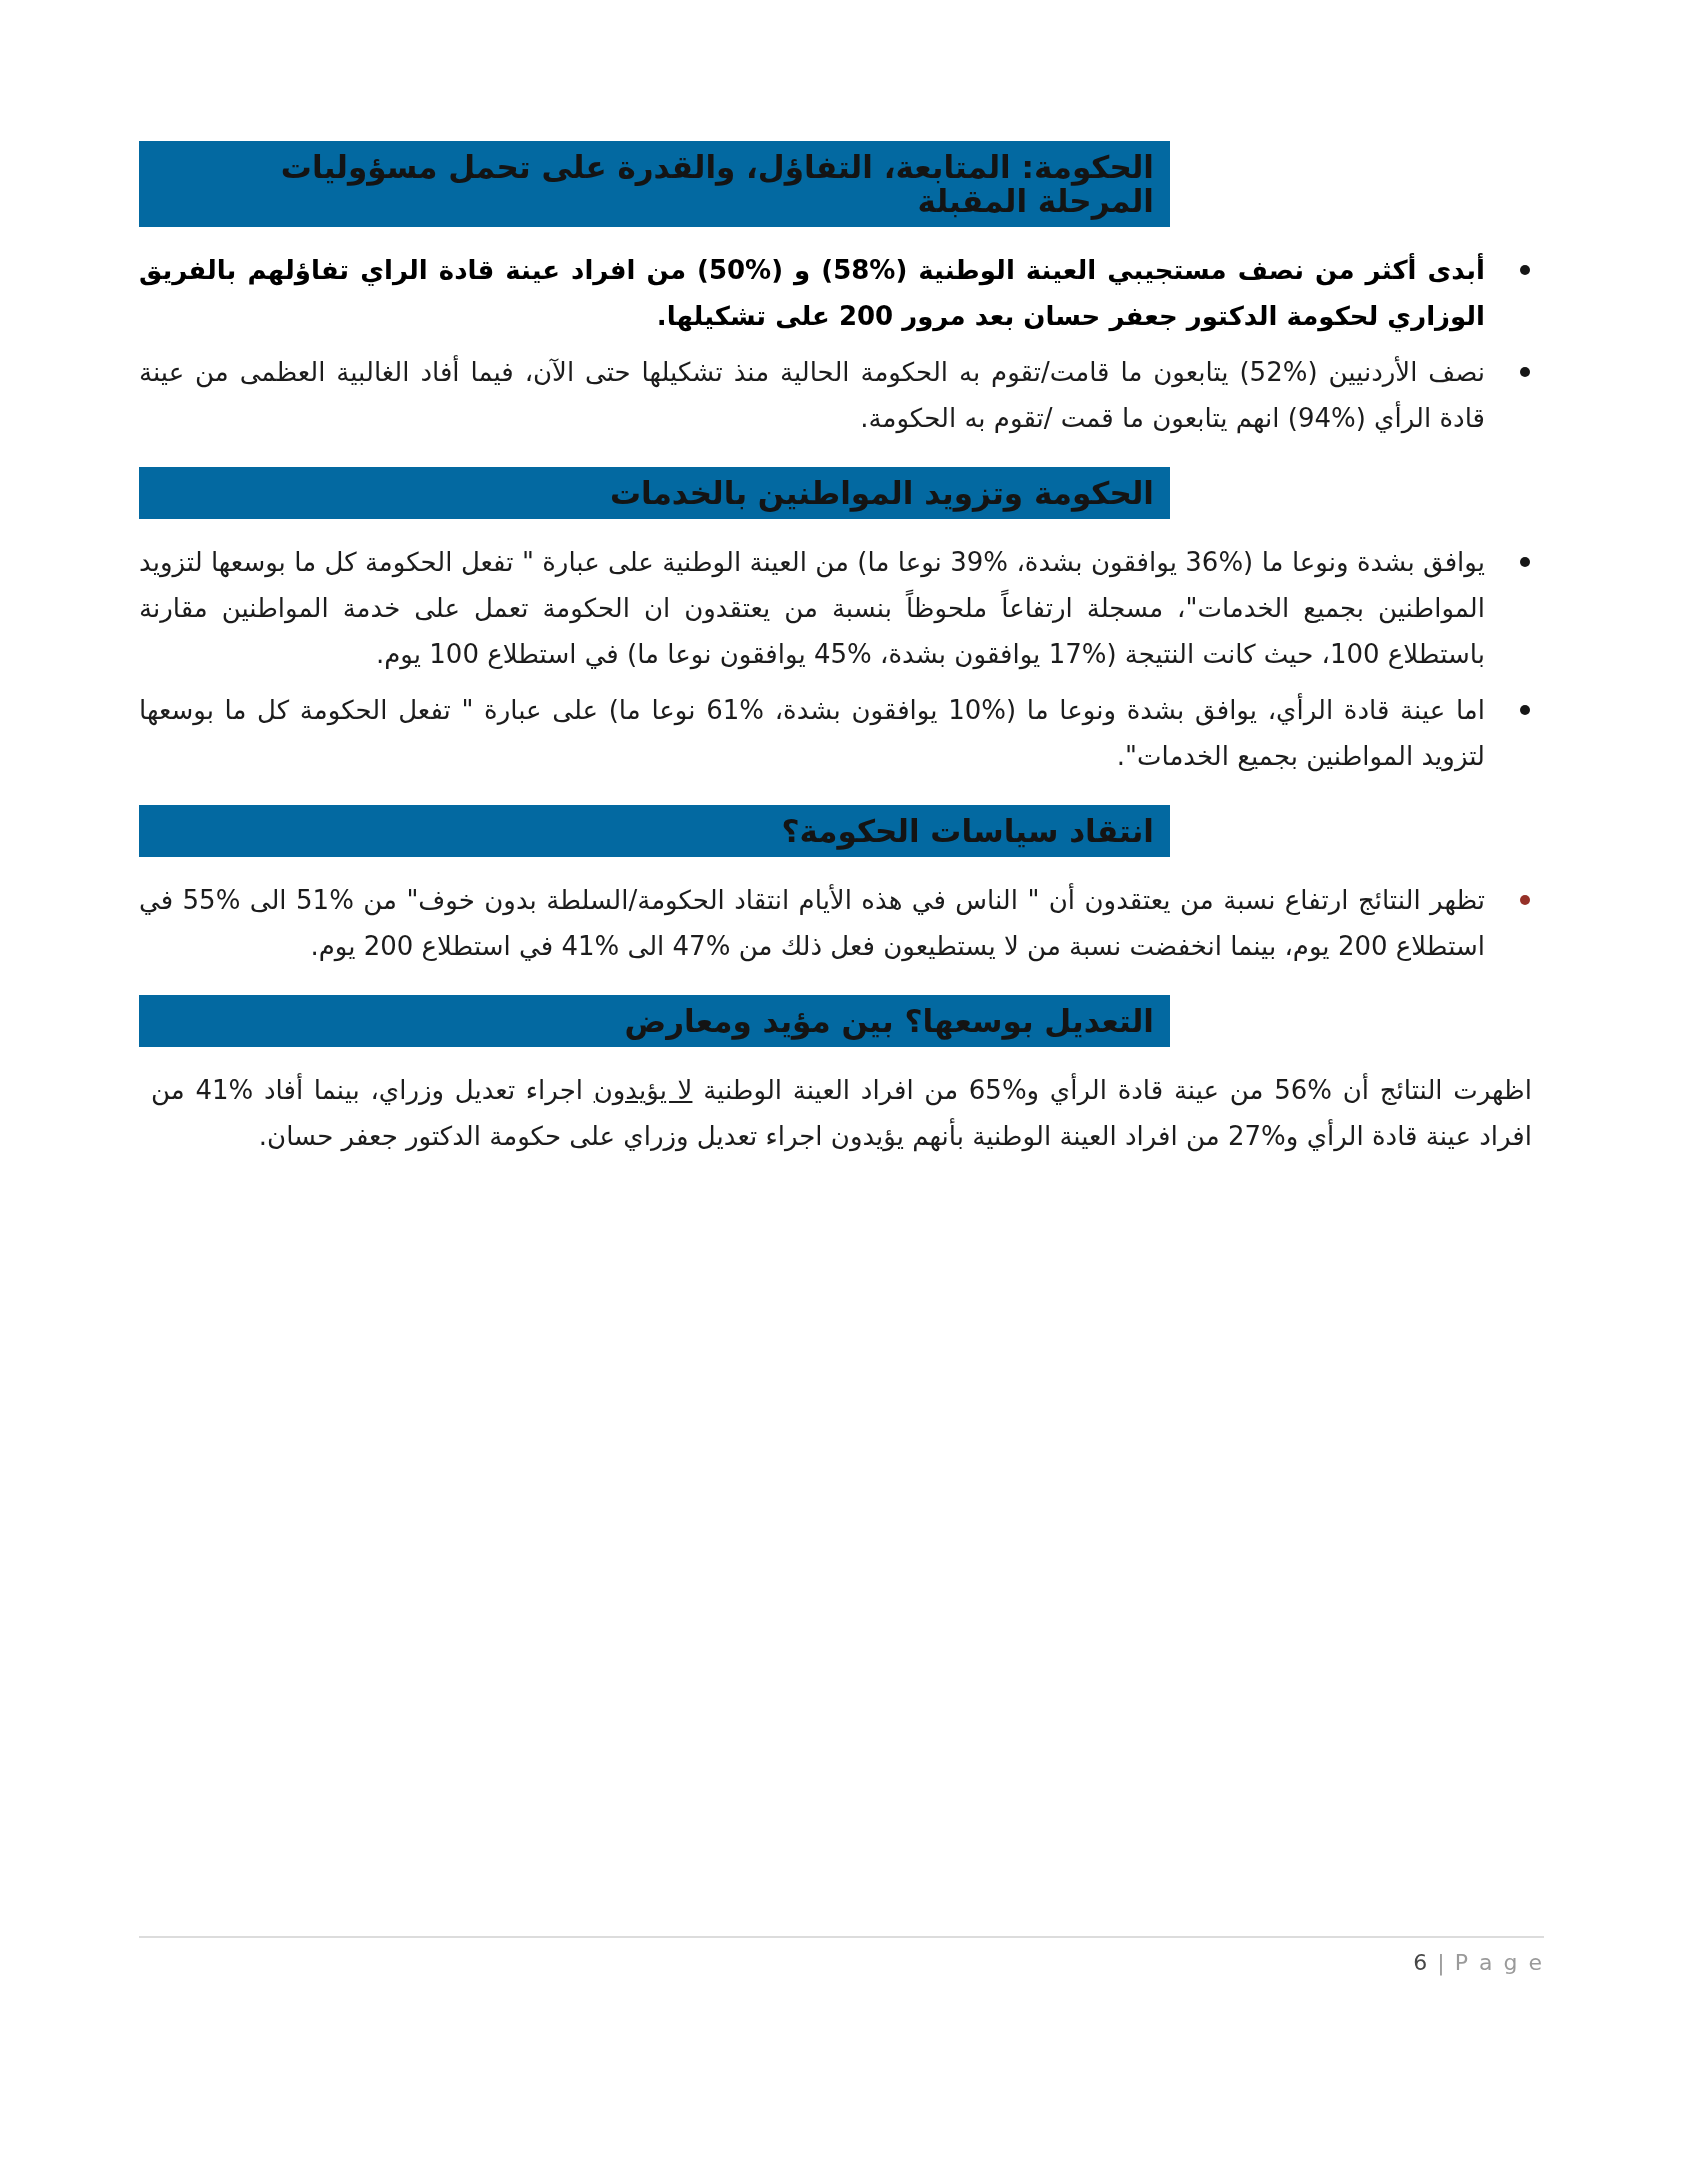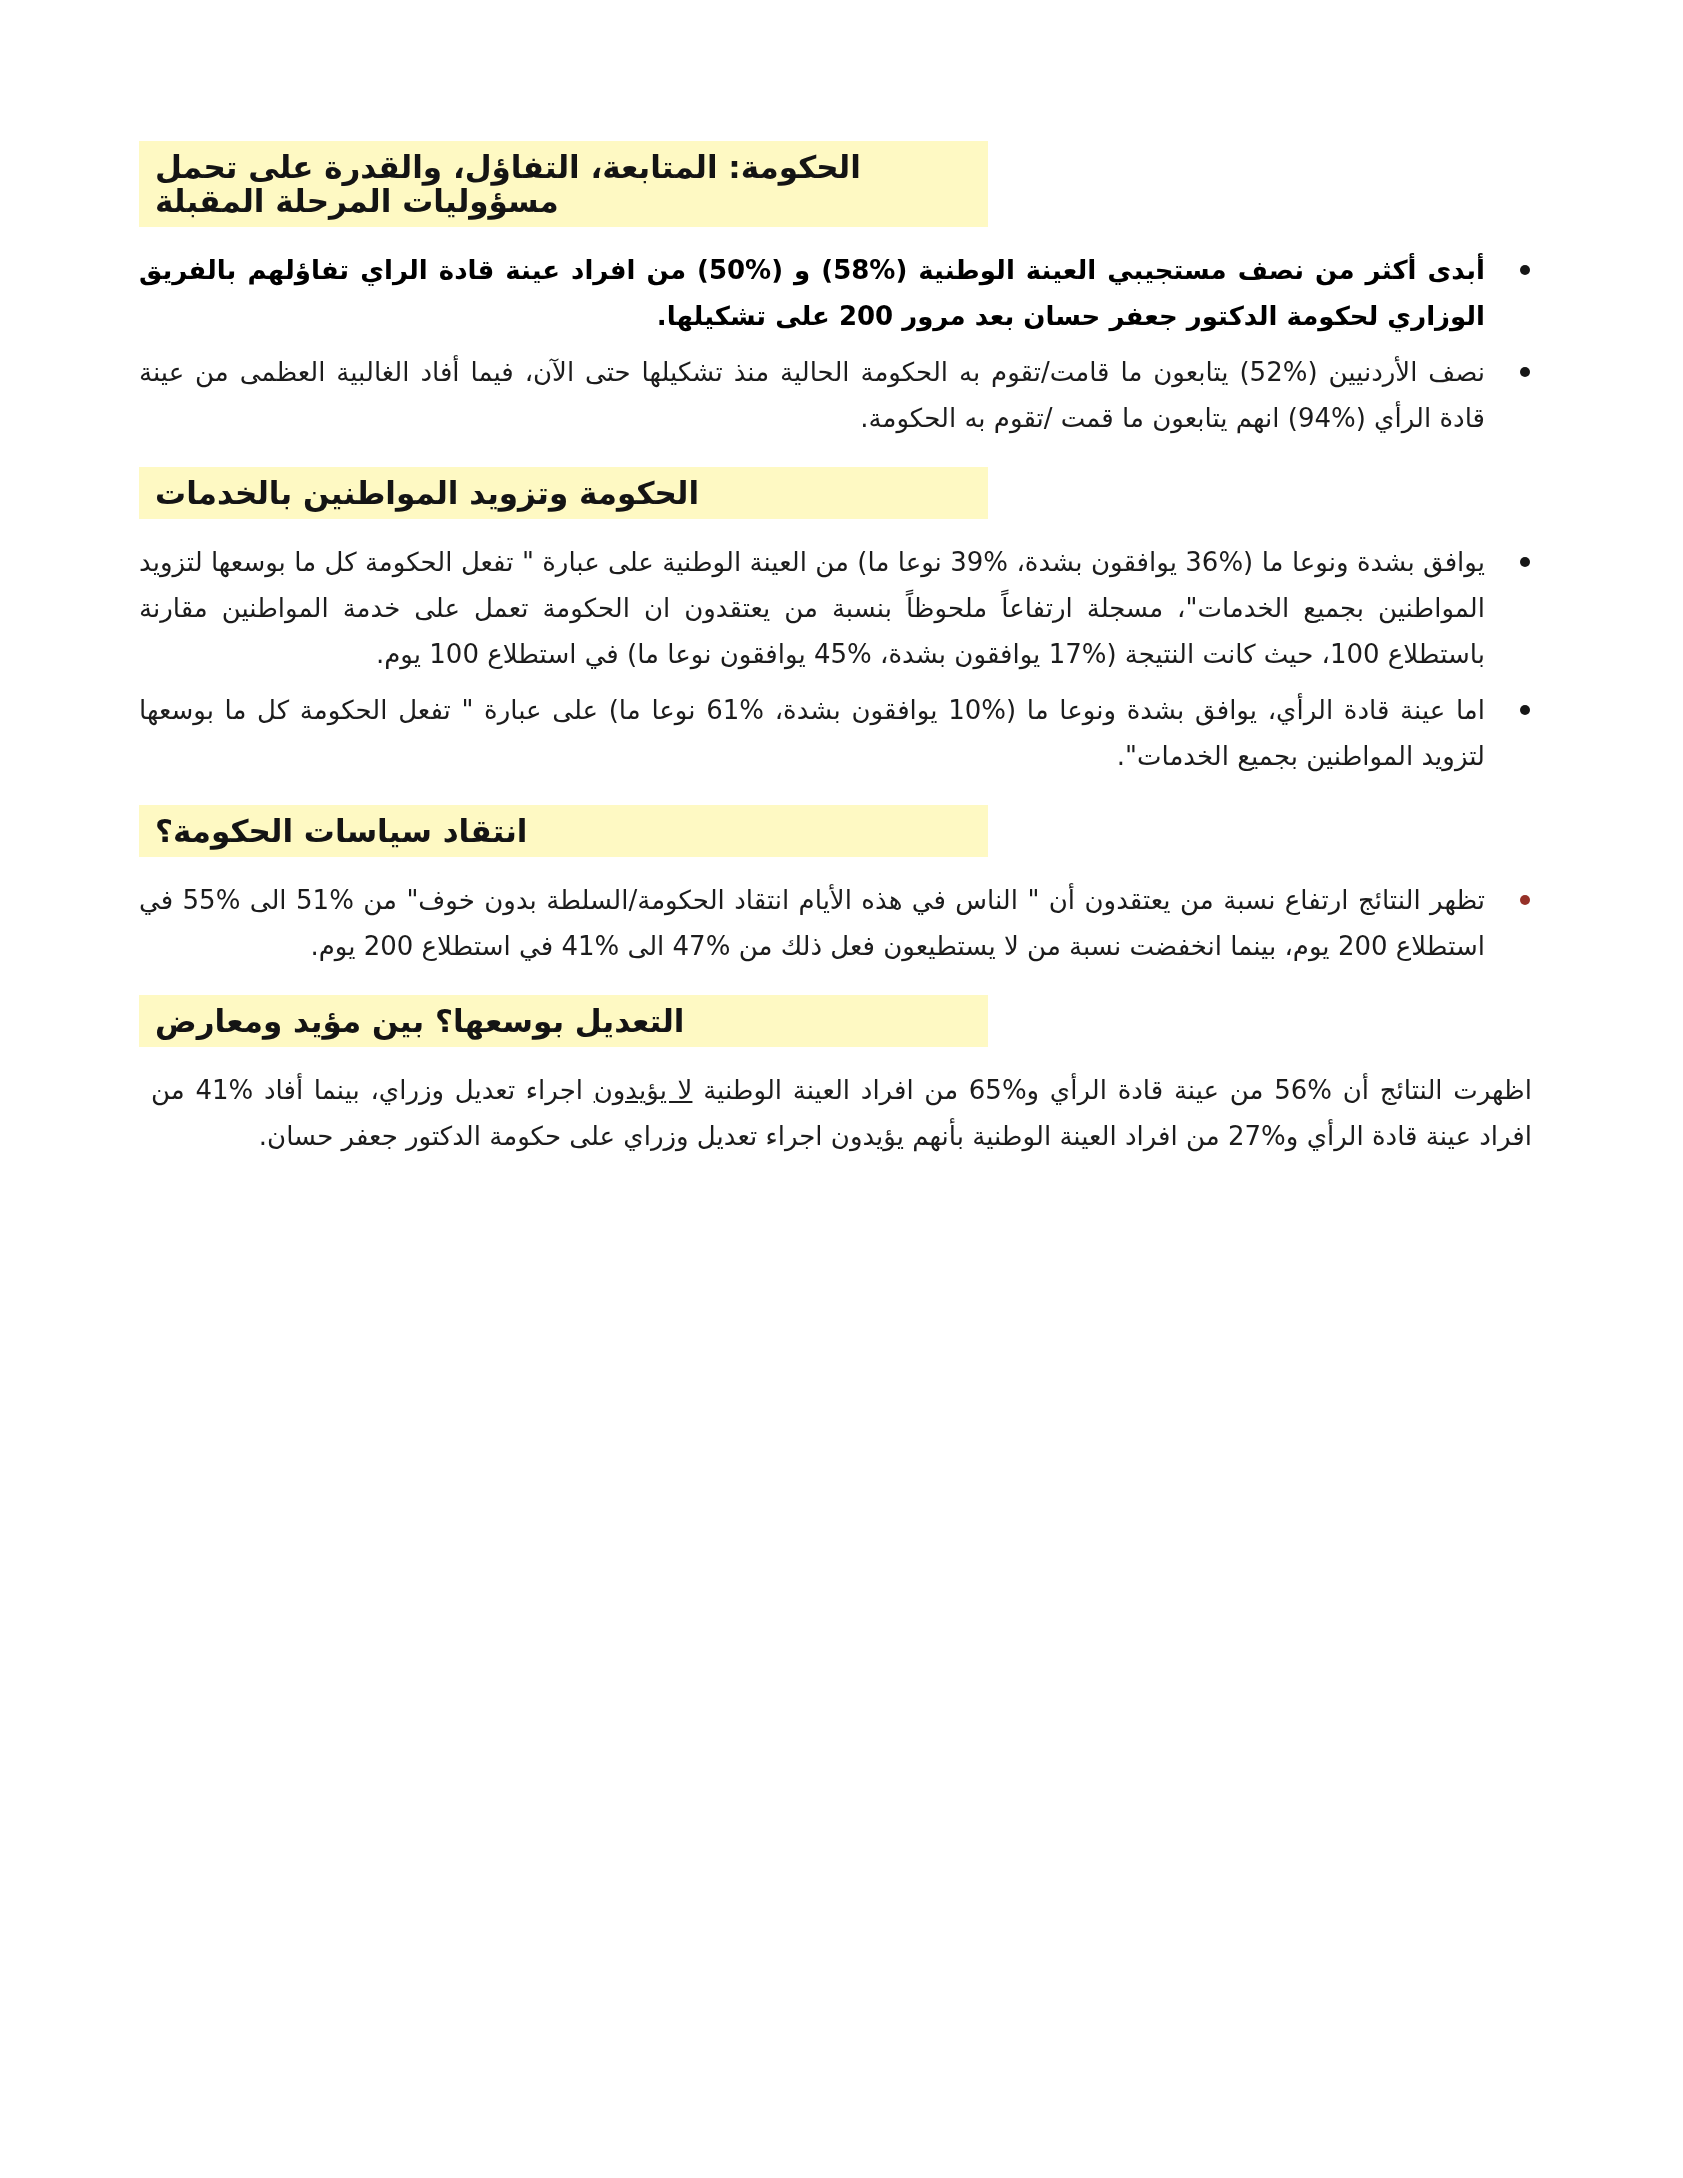--- a/index.html
+++ b/index.html
@@ -19,31 +19,31 @@
   }
   .content {
     position: absolute;
     top: 141px;
     left: 139px;
     right: 139px;
     direction: rtl;
   }
   .doc-section { margin: 0 0 26px 0; }
   .section-header {
-    width: 849px;
+    width: 1031px;
     margin: 0 0 20px 0;           
     margin-left: 0;
     margin-right: auto;
-    background: #fef9c3;
+    background: #0369a1;
     color: #141414;
     font-size: 31px;
     font-weight: bold;
     line-height: 34px;
     padding: 9px 16px;
-    text-align: left;
+    text-align: right;
   }
   .bullet-item {
     position: relative;
     padding-right: 59px;
     margin: 0 0 10px 0;
     font-size: 26px;
     line-height: 46px;
     color: #1c1c1c;
     text-align: justify;
   }
@@ -125,14 +125,20 @@
       </div>
     </section>
 
     <section class="doc-section">
       <h2 class="section-header">التعديل بوسعها؟ بين مؤيد ومعارض</h2>
       <p class="closing-paragraph"><span>اظهرت النتائج أن %56 من عينة قادة الرأي و%65 من افراد العينة الوطنية </span><span class="underline">لا يؤيدون</span><span> اجراء تعديل وزراي، بينما أفاد %41 من افراد عينة قادة الرأي و%27 من افراد العينة الوطنية بأنهم يؤيدون اجراء تعديل وزراي على حكومة الدكتور جعفر حسان.</span></p>
     </section>
 
   </main>
 
+  <footer class="page-footer">
+    <div class="footer-rule"></div>
+    <div class="footer-text">
+      <span class="page-num">6</span><span class="footer-sep">|</span><span class="page-label">P a g e</span>
+    </div>
+  </footer>
 </div>
 
 
 </body></html>

